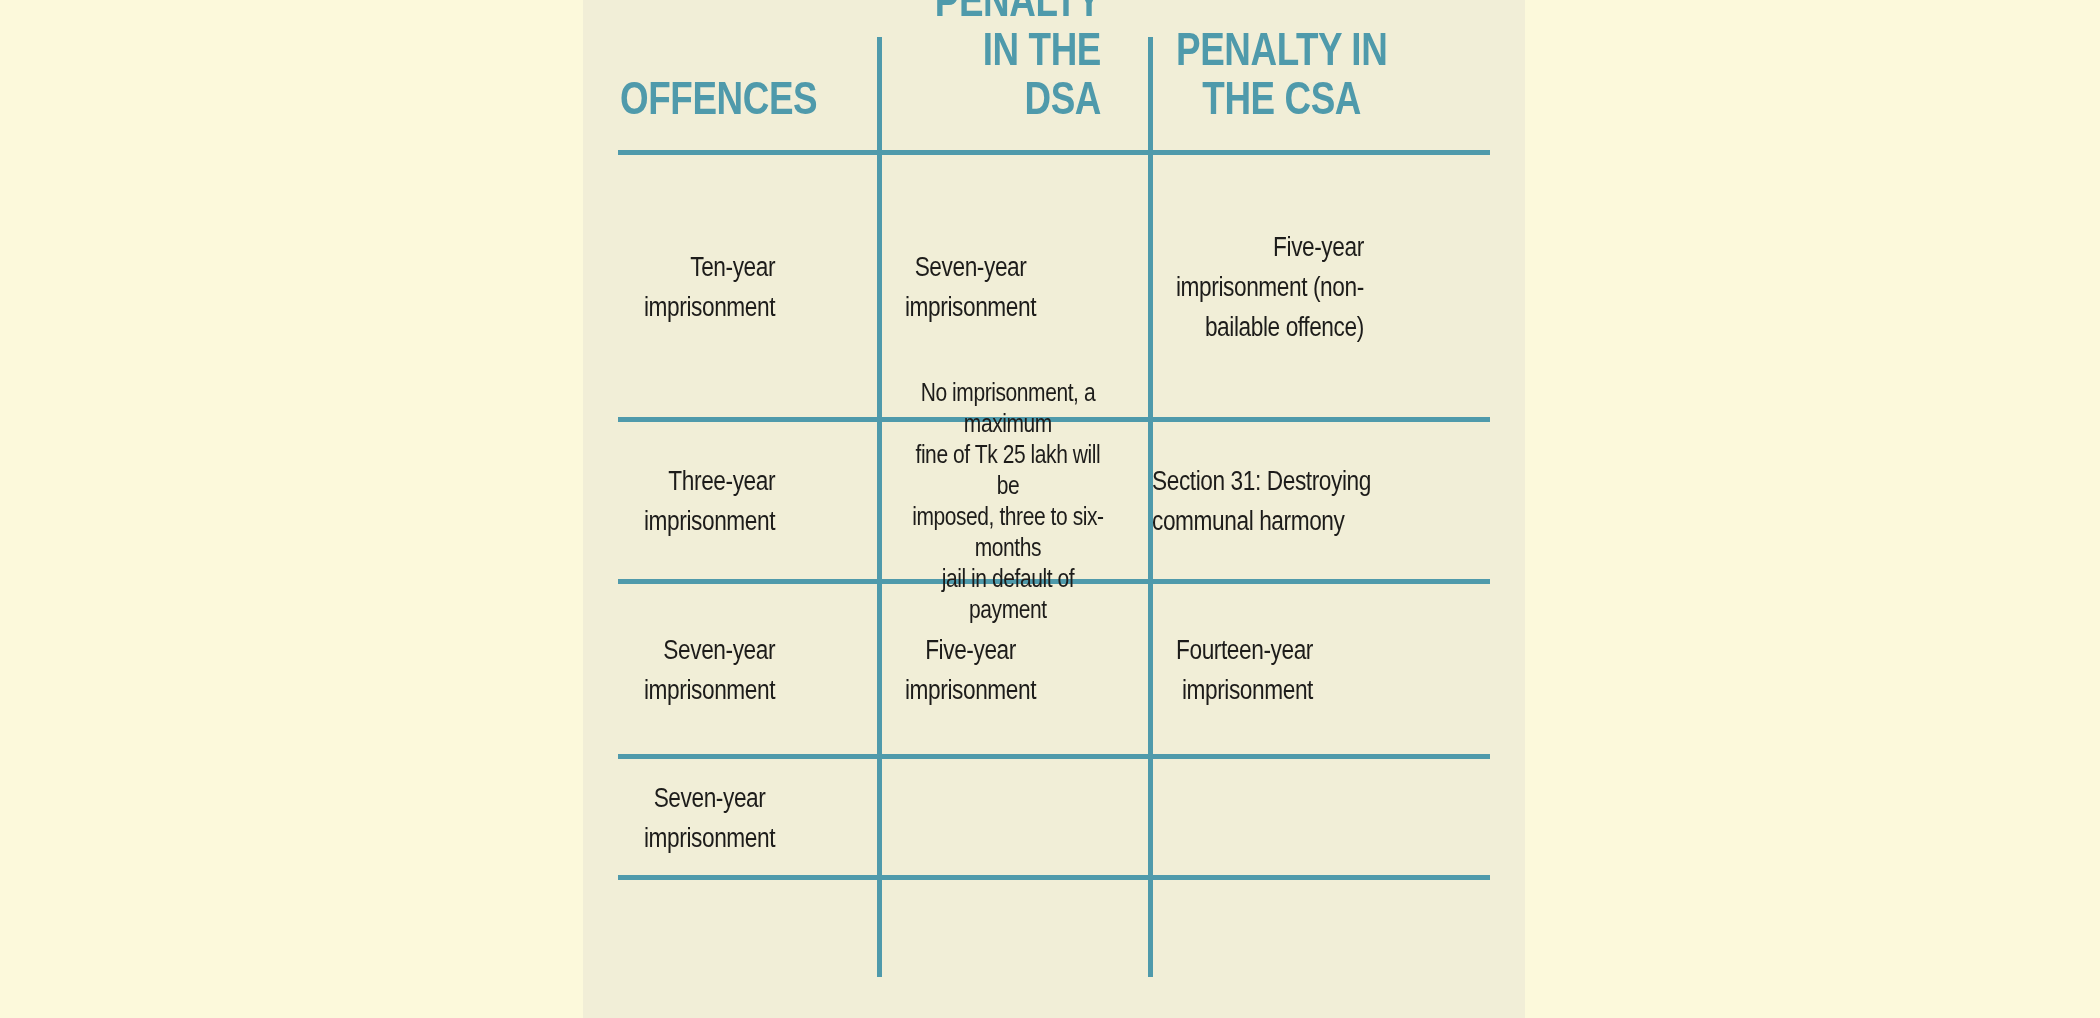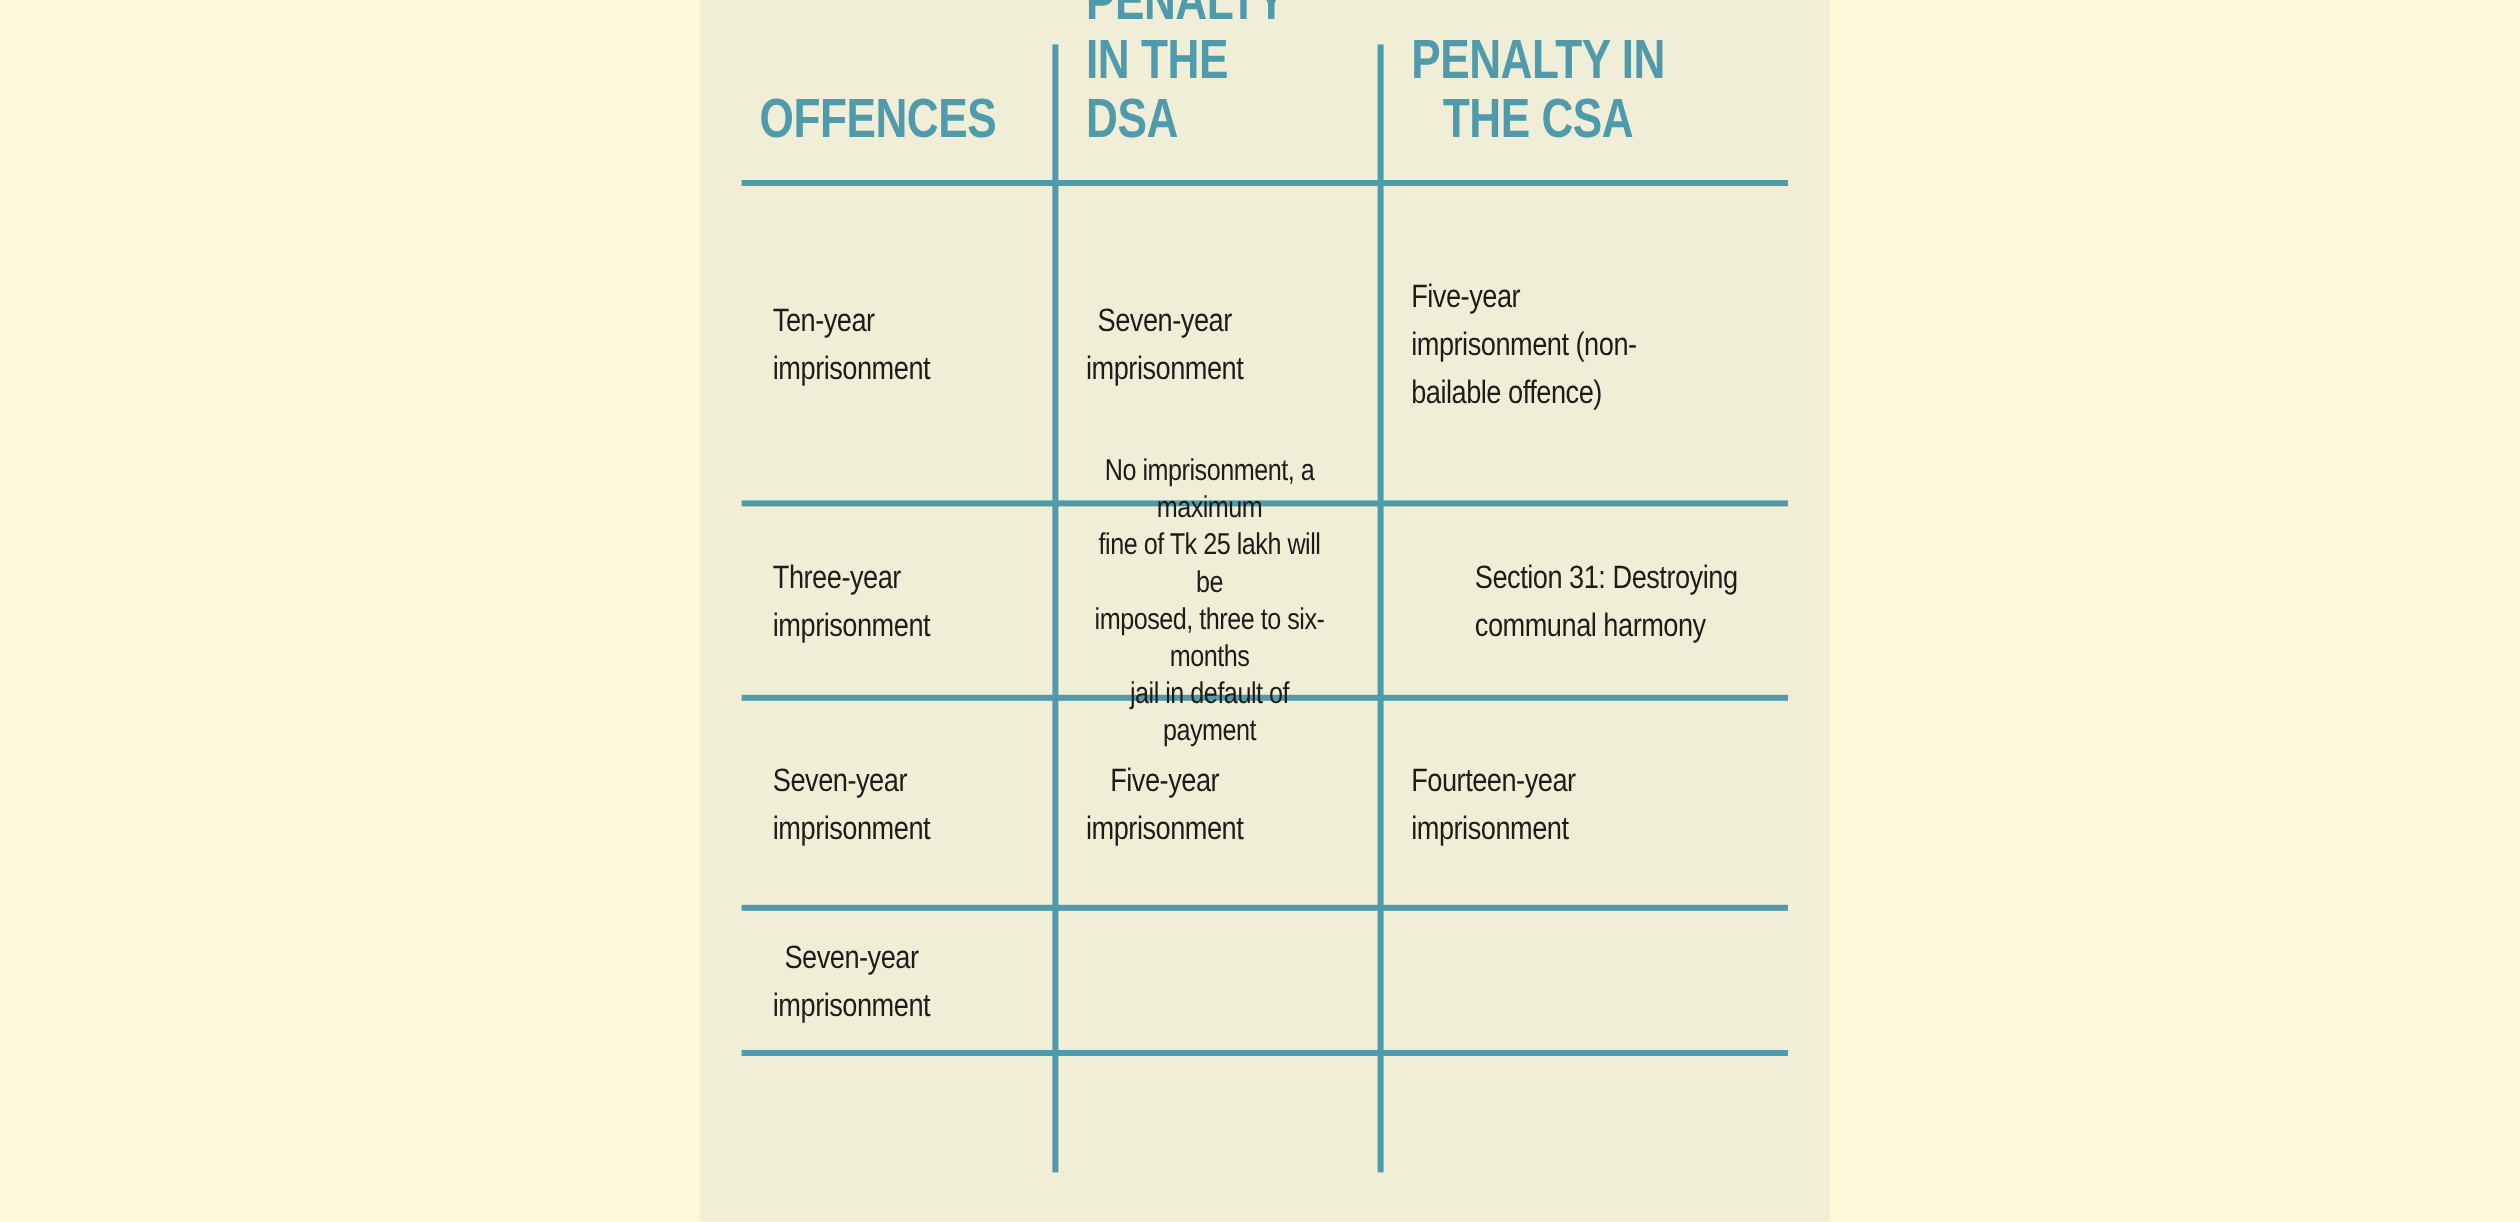--- a/index.html
+++ b/index.html
@@ -55,22 +55,22 @@
     display: grid;
     grid-template-columns: 261px 271px 340px;
     grid-template-rows: 153px 267px 162px 175px 121px 99px;
   }
   .cell {
     display: flex;
     align-items: center;
     box-sizing: border-box;
     overflow: visible;
   }
-  .cell.c1 { padding-left: 2px; justify-content: flex-end; }
-  .cell.c2 { padding-left: 26px; }
+  .cell.c1 { padding-left: 2px; }
+  .cell.c2 { padding-left: 26px; text-align: right; }
   .cell.c3 { padding-left: 26px; text-align: center; }
   .cell.head {
     align-items: flex-end;
     padding-bottom: 30px;
   }
   .condense {
     display: inline-block;
     white-space: pre-line;
     transform: scaleX(0.84);
     transform-origin: 0 50%;

